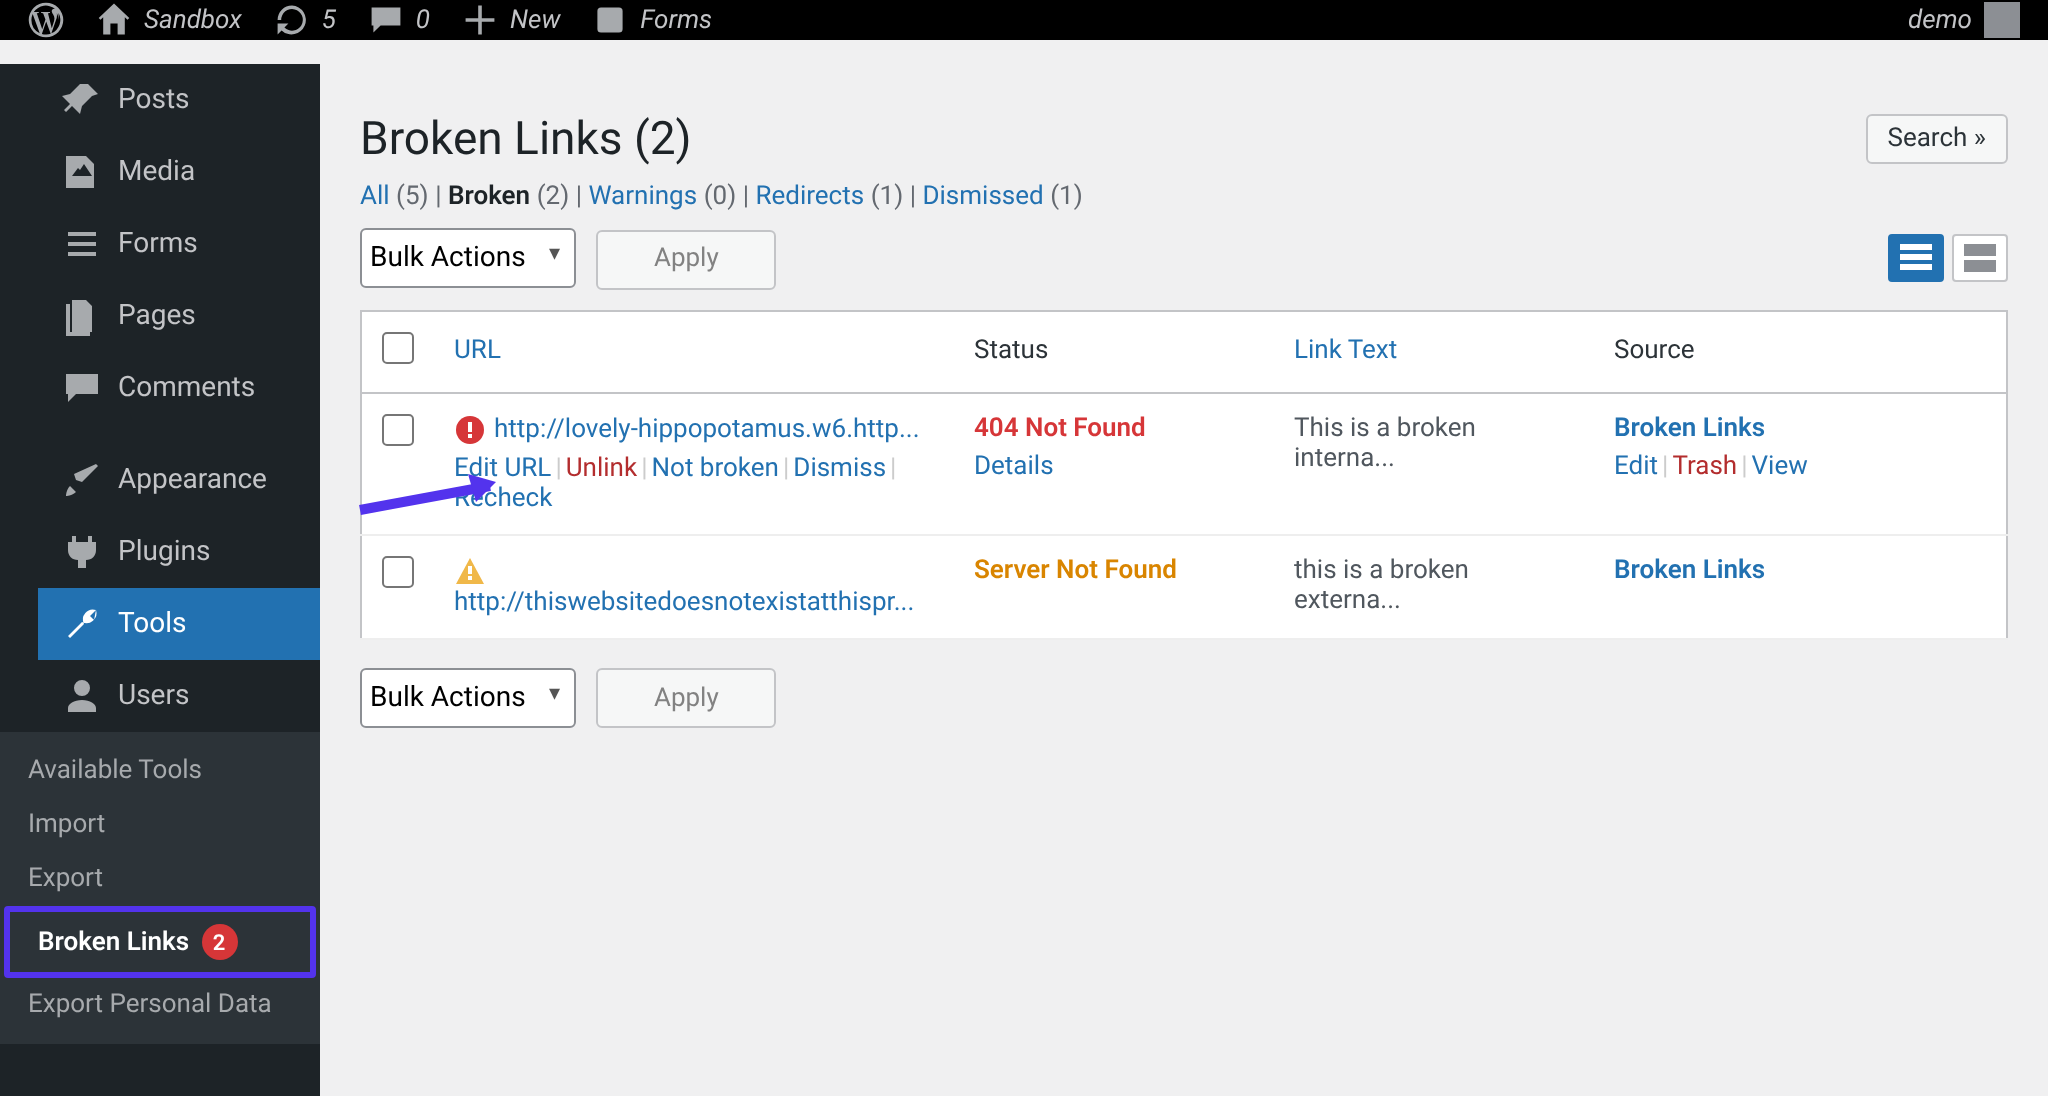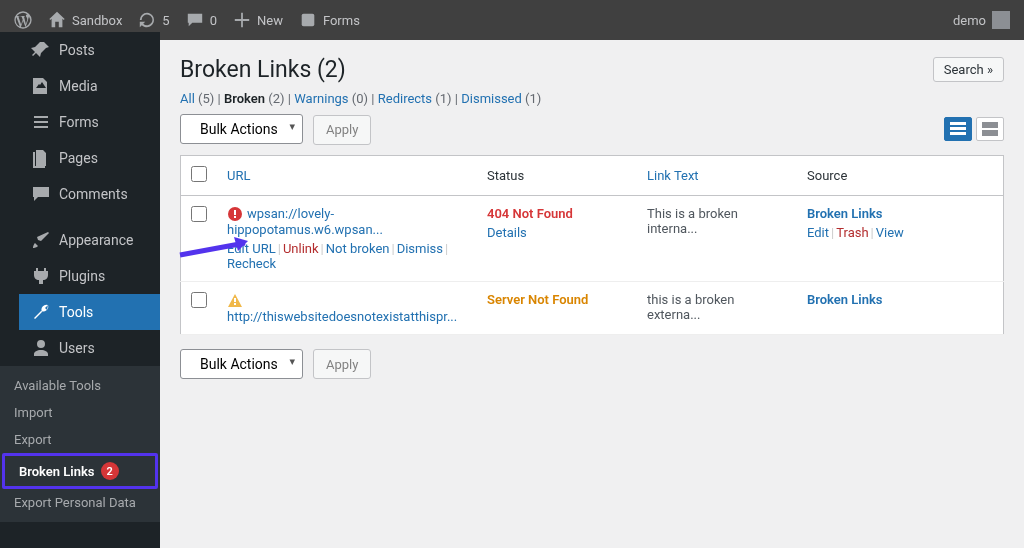--- a/index.html
+++ b/index.html
@@ -1,20 +1,20 @@
 <!DOCTYPE html>
 <html><head>
 <meta charset="utf-8">
 <style>
 * { margin:0; padding:0; box-sizing:border-box; font-family:-apple-system,BlinkMacSystemFont,"Segoe UI",Roboto,Oxygen-Sans,Ubuntu,Cantarell,"Helvetica Neue",sans-serif; }
 body { background:#f0f0f1; width:1024px; height:548px; overflow:hidden; position:relative; }
 a { text-decoration:none; }
 
 
-.adminbar { height:40px; background:#404040; color:#c3c4c7; display:flex; align-items:center; font-size:13px; padding:0 6px; justify-content:space-between; }
+.adminbar { height:20px; background:#000000; color:#c3c4c7; display:flex; align-items:center; font-size:13px; padding:0 6px; justify-content:space-between;font-style:italic; }
 .adminbar .left, .adminbar .right { display:flex; align-items:center; gap:0; }
 .ab-item { display:flex; align-items:center; gap:6px; padding:0 8px; height:32px; color:#c3c4c7; cursor:pointer; }
 .ab-item .ico { width:18px; height:18px; display:flex; align-items:center; justify-content:center; }
 .ab-item .ico svg { fill:#a7aaad; }
 
 
 .sidebar { position:absolute; top:32px; left:0; bottom:0; width:160px; background:#1d2327; color:#c3c4c7; font-size:14px; overflow:hidden; }
 .menu-item { display:flex; align-items:center; gap:8px; padding:8px 10px 8px 12px; color:#c3c4c7; cursor:pointer; position:relative;margin-left:19px; }
 .menu-item .micon { width:20px; height:20px; display:flex; align-items:center; justify-content:center; }
 .menu-item .micon svg { fill:#a7aaad; }
@@ -31,24 +31,24 @@
 .heading-row { display:flex; justify-content:space-between; align-items:center; margin:8px 0 6px; }
 h1 { font-size:23px; font-weight:400; color:#1d2327; }
 .search-btn { background:#f6f7f7; border:1px solid #c3c4c7; padding:4px 10px; border-radius:3px; font-size:13px; cursor:pointer; color:#2c3338; }
 
 .subsubsub { font-size:13px; color:#646970; margin:8px 0; }
 .subsubsub a { color:#2271b1; }
 .subsubsub .current { color:#1d2327; font-weight:600; }
 .subsubsub .count { color:#646970; }
 
 .tablenav { display:flex; justify-content:space-between; align-items:center; margin:6px 0 10px; }
-.tablenav select { border:1px solid #8c8f94; padding:3px 24px 3px 19px; font-size:14px; border-radius:3px; background:#fff; height:30px; appearance:none; }
+.tablenav select { border:1px solid #8c8f94; padding:3px 24px 3px 4px; font-size:14px; border-radius:3px; background:#fff; height:30px; appearance:none; }
 .sel-wrap { position:relative; display:inline-block; }
 .sel-wrap::after { content:"▾"; position:absolute; right:8px; top:6px; pointer-events:none; color:#555; font-size:11px; }
-.apply-btn { background:#f6f7f7; border:1px solid #c3c4c7; color:#828282; padding:4px 12px; border-radius:3px; font-size:13px; cursor:pointer; margin-left:6px; height:30px; }
+.apply-btn { background:#f6f7f7; border:1px solid #c3c4c7; color:#828282; padding:4px 28px; border-radius:3px; font-size:13px; cursor:pointer; margin-left:6px; height:30px; }
 .view-switch { display:flex; gap:4px; }
 .view-btn { width:28px; height:24px; border:1px solid #c3c4c7; background:#fff; display:flex; align-items:center; justify-content:center; cursor:pointer; border-radius:2px; }
 .view-btn.active { background:#2271b1; border-color:#2271b1; }
 
 
 .wp-list-table { width:100%; border:1px solid #c3c4c7; border-collapse:collapse; background:#fff; font-size:13px; }
 .wp-list-table th { text-align:left; font-weight:400; padding:10px 10px; border-bottom:1px solid #c3c4c7; color:#2c3338; }
 .wp-list-table th a { color:#2271b1; }
 .wp-list-table td { padding:10px 10px; vertical-align:top; border-bottom:1px solid #eee; }
 .check-column { width:30px; text-align:center; }
@@ -269,21 +269,21 @@
     <tbody>
       <tr>
         <td class="check-column"><input type="checkbox" style=""></td>
         <td class="url-cell">
           <span class="warn-ico">
               <svg viewBox="0 0 16 16">
                 <circle cx="8" cy="8" r="7" fill="#d63638"></circle>
                 <rect x="7" y="4" width="2" height="5" fill="#fff"></rect>
                 <rect x="7" y="10" width="2" height="2" fill="#fff"></rect>
               </svg>
-            </span><a href="#" class="url-link">wpsan://lovely-hippopotamus.w6.wpsan...</a>
+            </span><a href="#" class="url-link">http://lovely-hippopotamus.w6.http...</a>
           <div class="row-actions">
             <a href="#">Edit URL</a><span class="sep">|</span><a href="#" class="danger">Unlink</a><span class="sep">|</span><a href="#">Not broken</a><span class="sep">|</span><a href="#">Dismiss</a><span class="sep">|</span><br><a href="#">Recheck</a>
           </div>
         </td>
         <td class="status-cell">
           <span class="status-404">404 Not Found</span>
           <div class="row-actions"><a href="#">Details</a></div>
         </td>
         <td class="linktext-cell">This is a broken interna...</td>
         <td class="source-cell">

